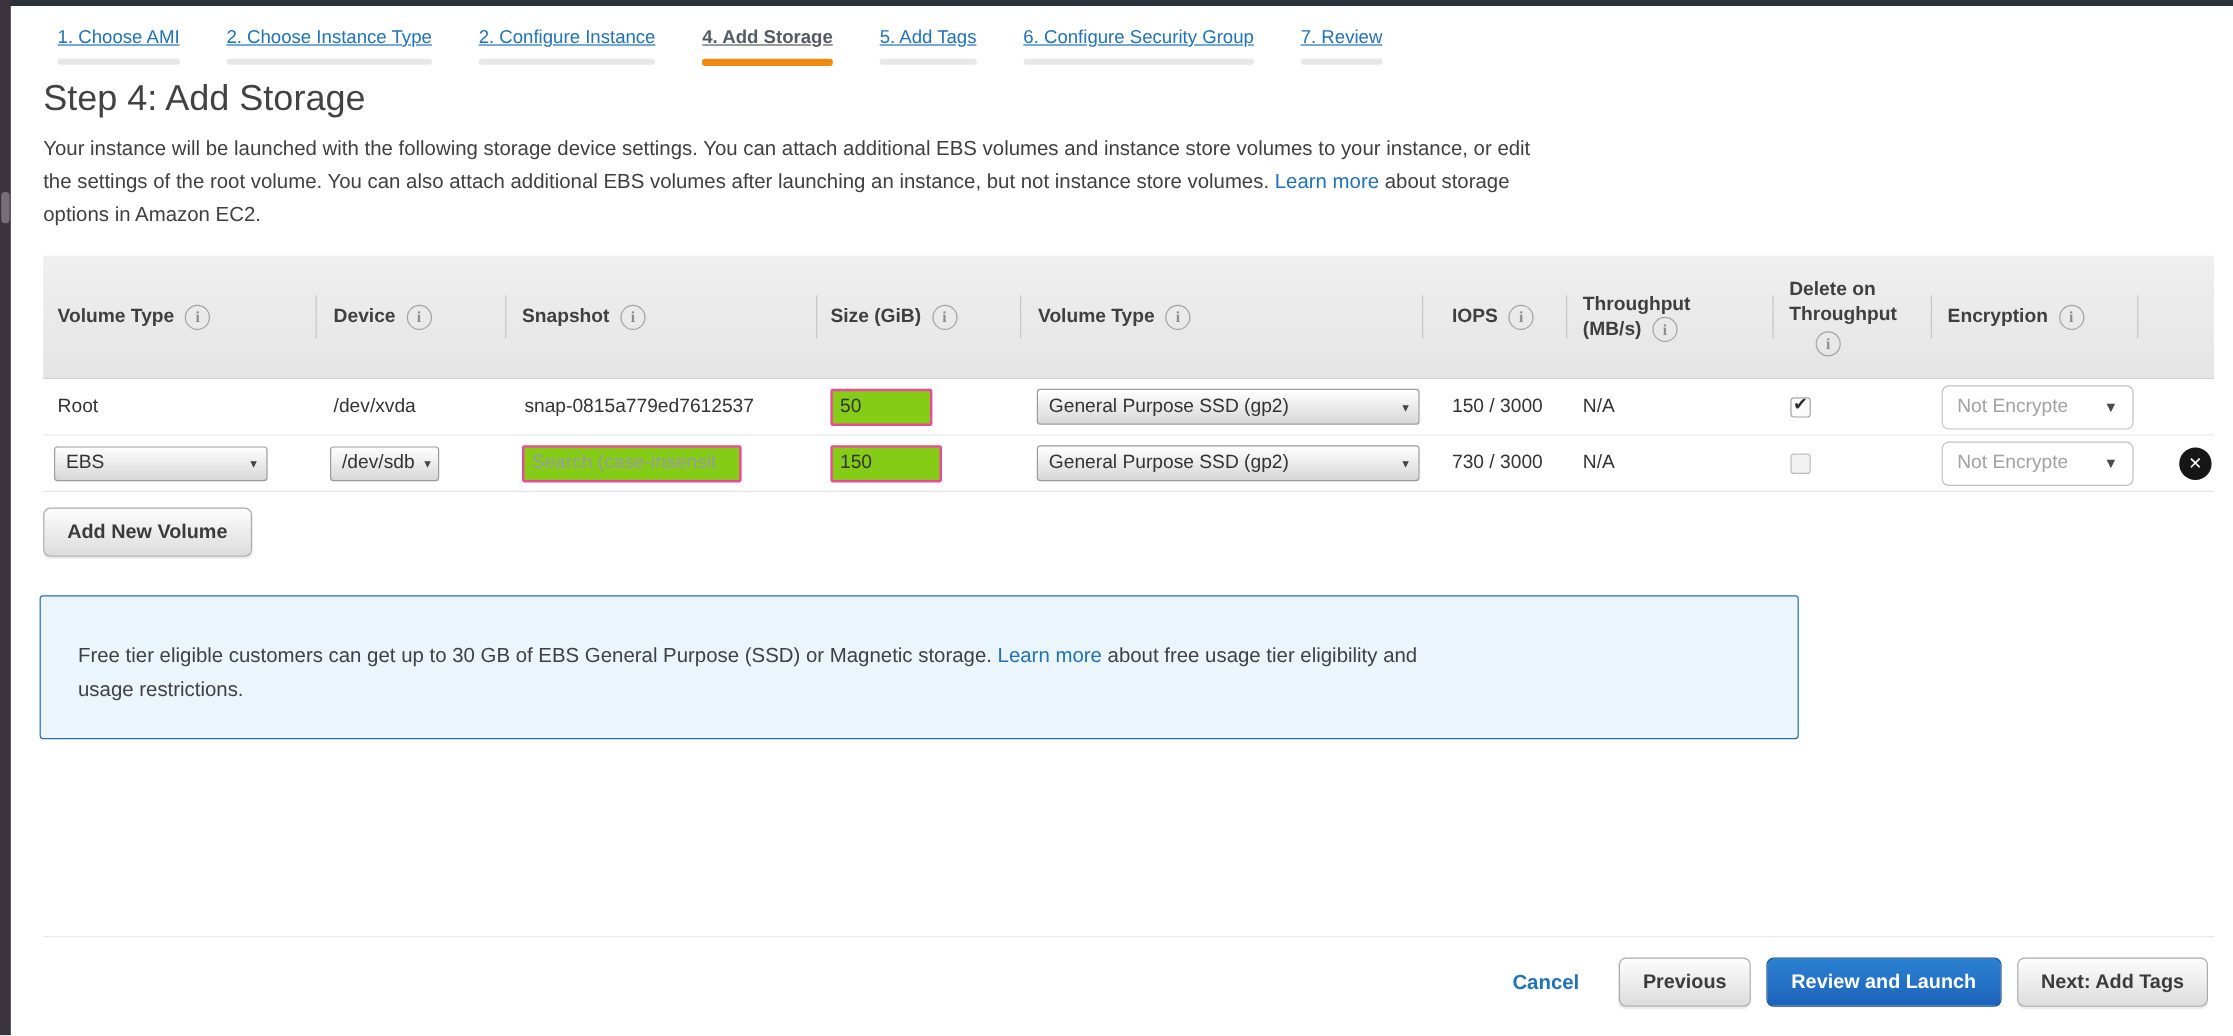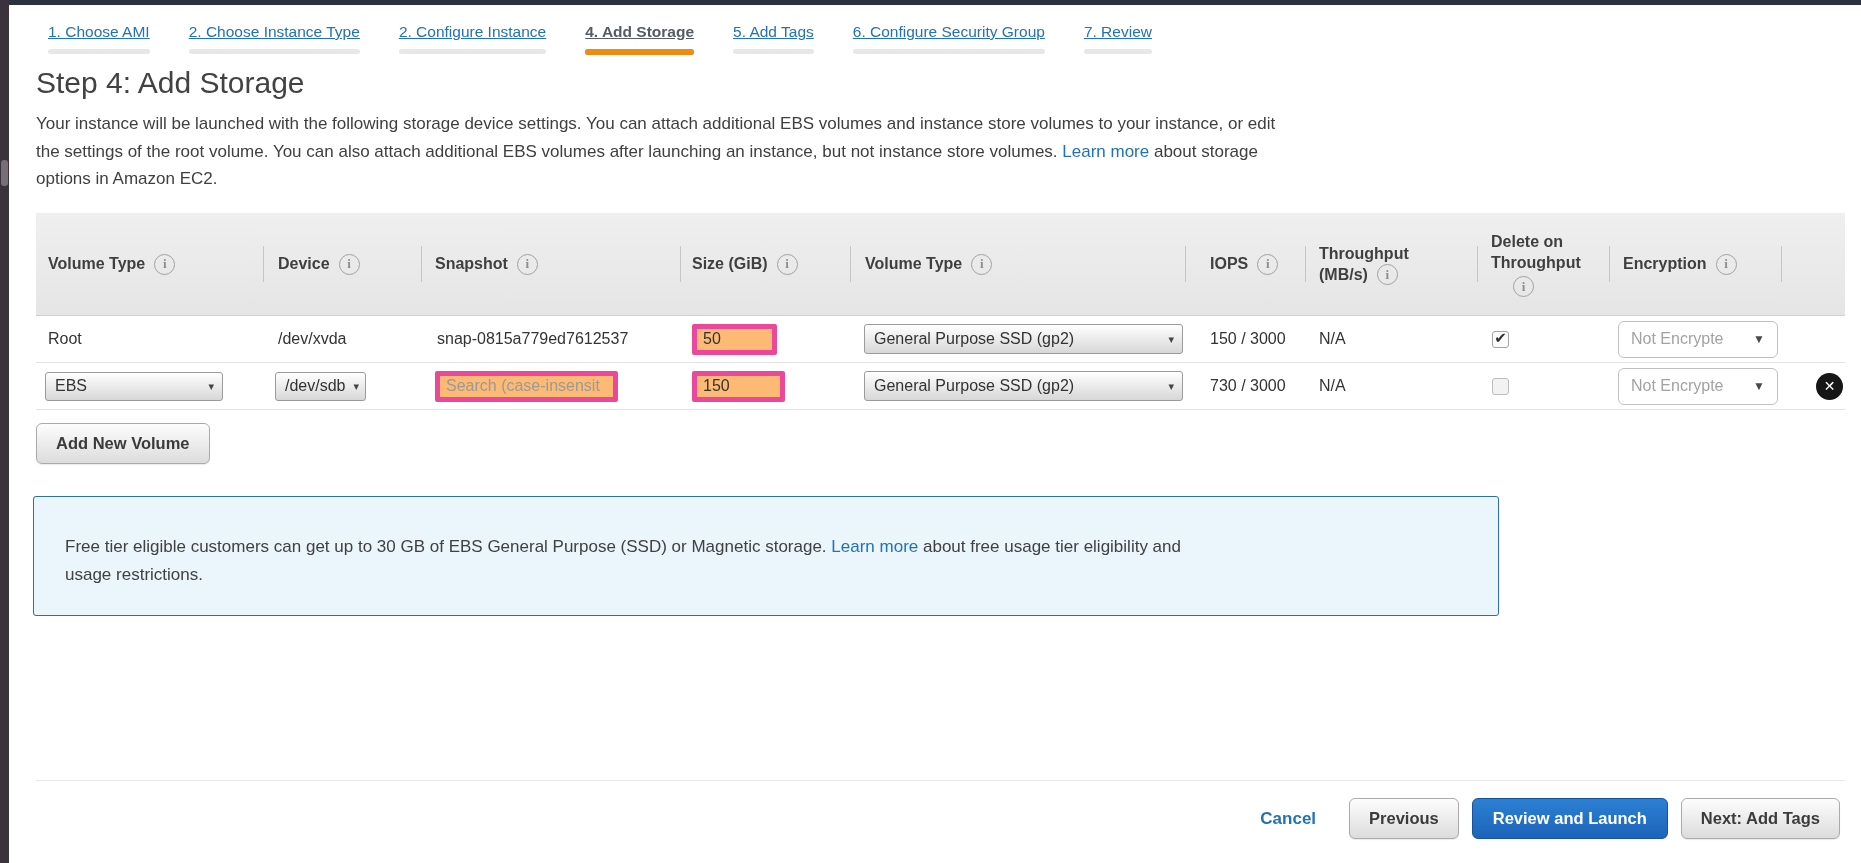--- a/index.html
+++ b/index.html
@@ -44,22 +44,22 @@
   .trow { display:flex; height:47px; align-items:center; background:#fff; border-bottom:1px solid #e3e3e3; }
   .td { display:flex; align-items:center; font-size:16px; color:#333; }
 
   .pl12{padding-left:12px;} .pl14{padding-left:14px;} .pl15{padding-left:15px;} .pl16{padding-left:16px;} .pl25{padding-left:25px;}
 
   
   .aws-select { display:inline-flex; align-items:center; justify-content:space-between;
     height:30px; border:1px solid #9b9b9b; border-radius:3px; padding:0 8px 0 9px;
     background:linear-gradient(180deg,#ffffff,#d7d7d7); font-size:16px; color:#333; cursor:pointer; }
   .aws-select .caret { font-size:11px; color:#444; margin-left:8px; }
-  .text-input { height:31px; border:5px solid #ec4899; border-radius:2px; padding:0 6px;
-    font-size:16px; color:#333; font-family:"Liberation Sans","DejaVu Sans",sans-serif; background:#fdba74; }
+  .text-input { height:31px; border:2px solid #ec4899; border-radius:2px; padding:0 6px;
+    font-size:16px; color:#333; font-family:"Liberation Sans","DejaVu Sans",sans-serif; background:#84cc16; }
   .text-input::placeholder { color:#9a9a9a; }
 
   .checkbox { width:17px; height:17px; border:1px solid #a5a5a5; border-radius:3px; background:#fbfbfb;
     display:flex; align-items:center; justify-content:center; cursor:pointer; }
   .checkbox.unchecked { background:#f2f2f2; border-color:#bdbdbd; }
   .checkbox .check-glyph { font-size:15px; font-weight:bold; color:#2e2e2e; line-height:1; margin-top:-3px; }
 
   .enc-select { display:inline-flex; align-items:center; justify-content:space-between; width:160px; height:37px;
     border:1px solid #c0c0c0; border-radius:6px; background:#fff; padding:0 12px; cursor:pointer; }
   .enc-select .enc-label { font-size:16px; color:#a2a2a2; white-space:nowrap; overflow:hidden; }

